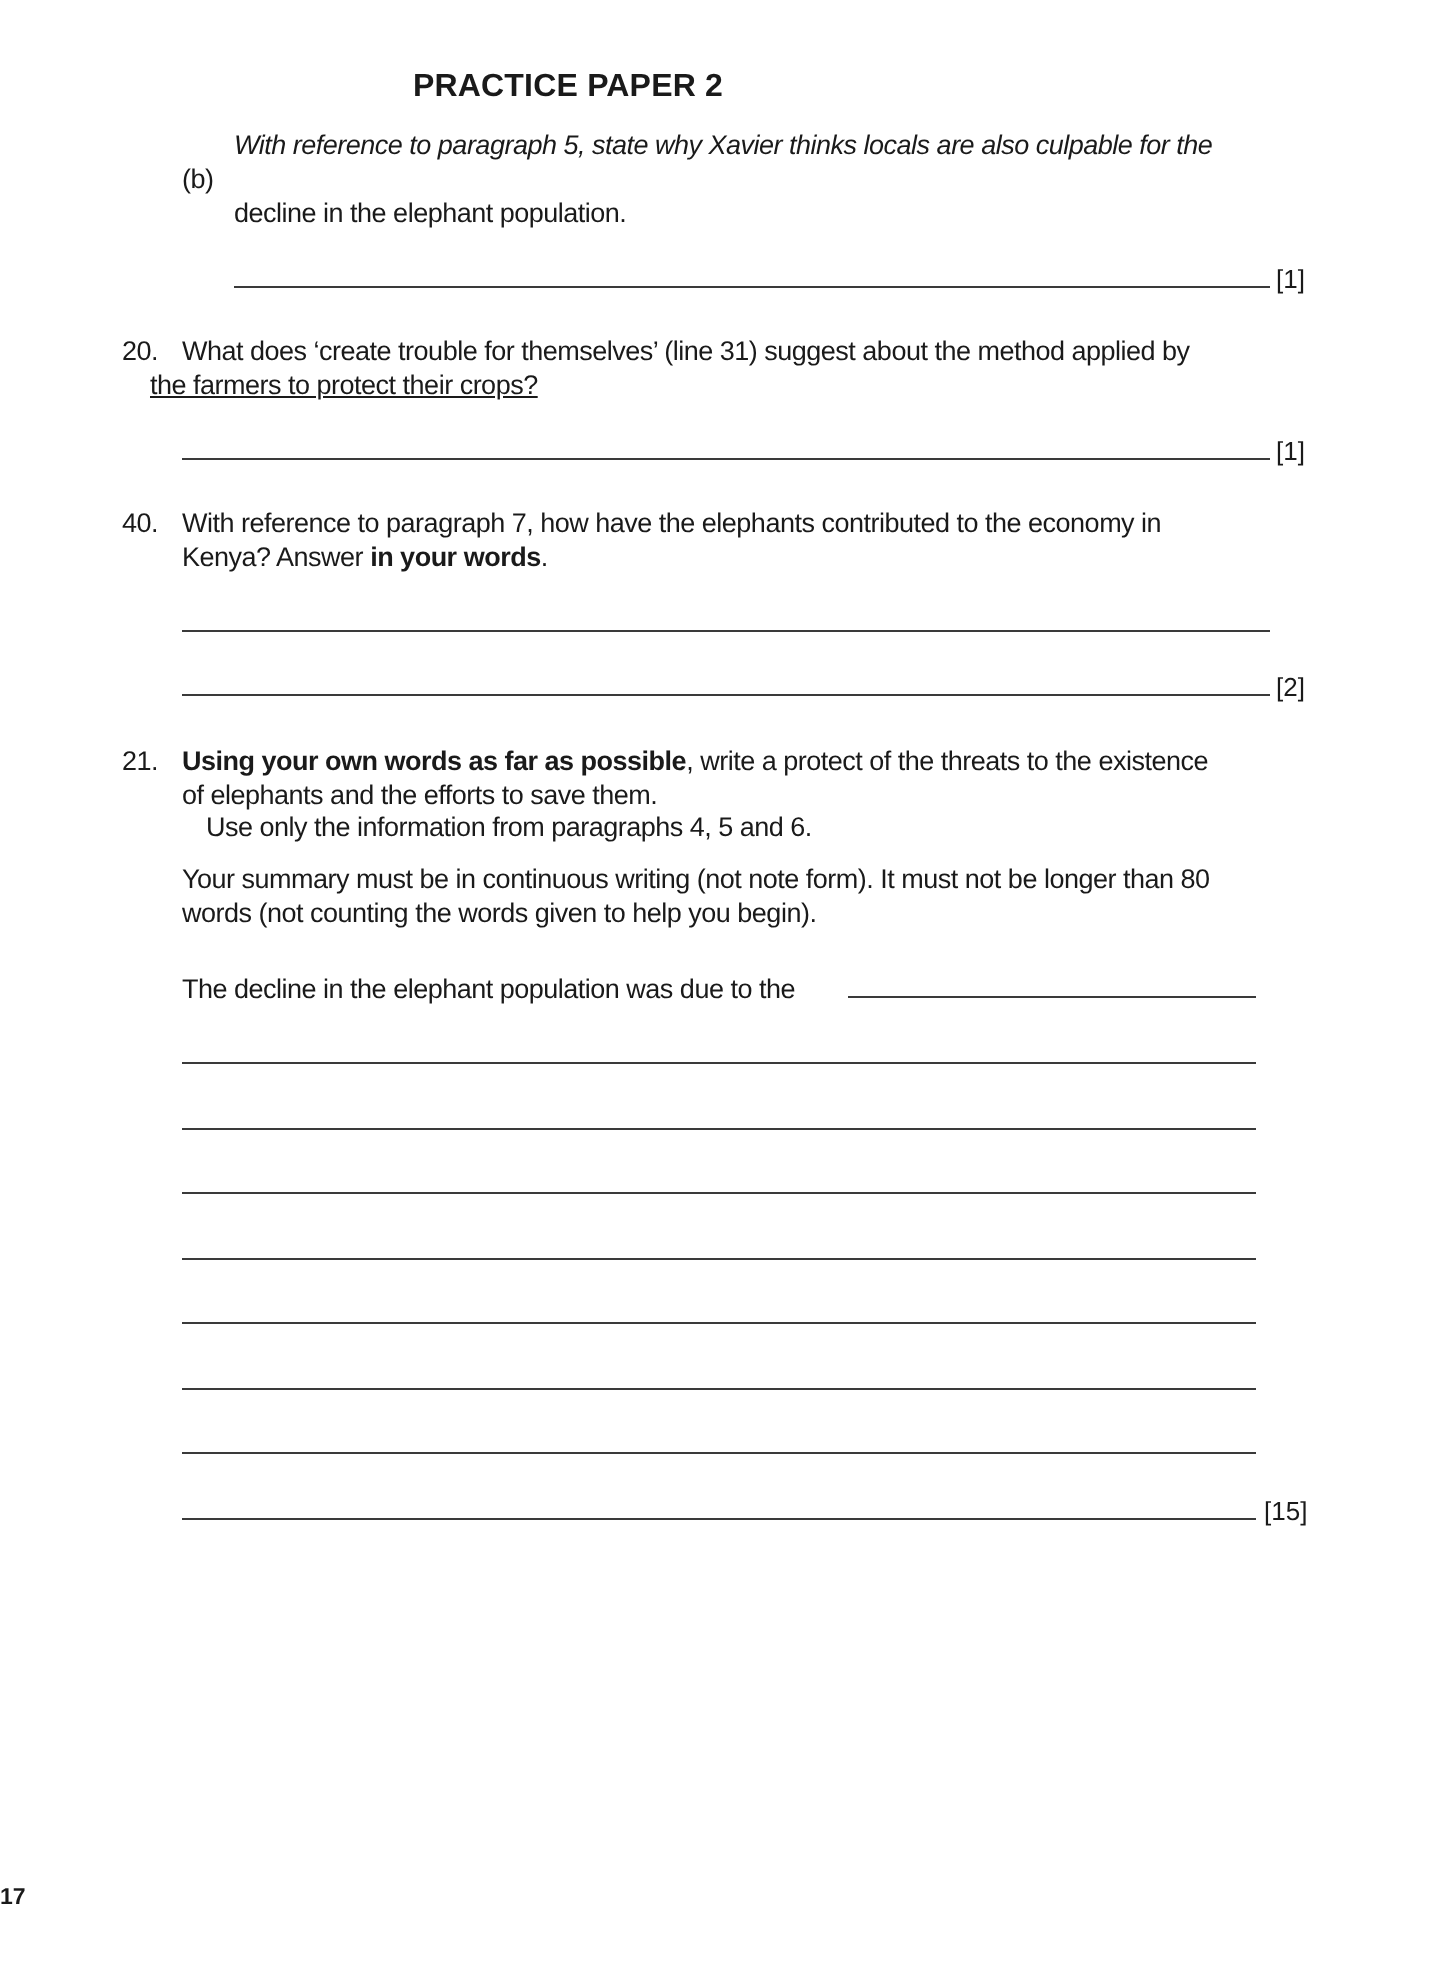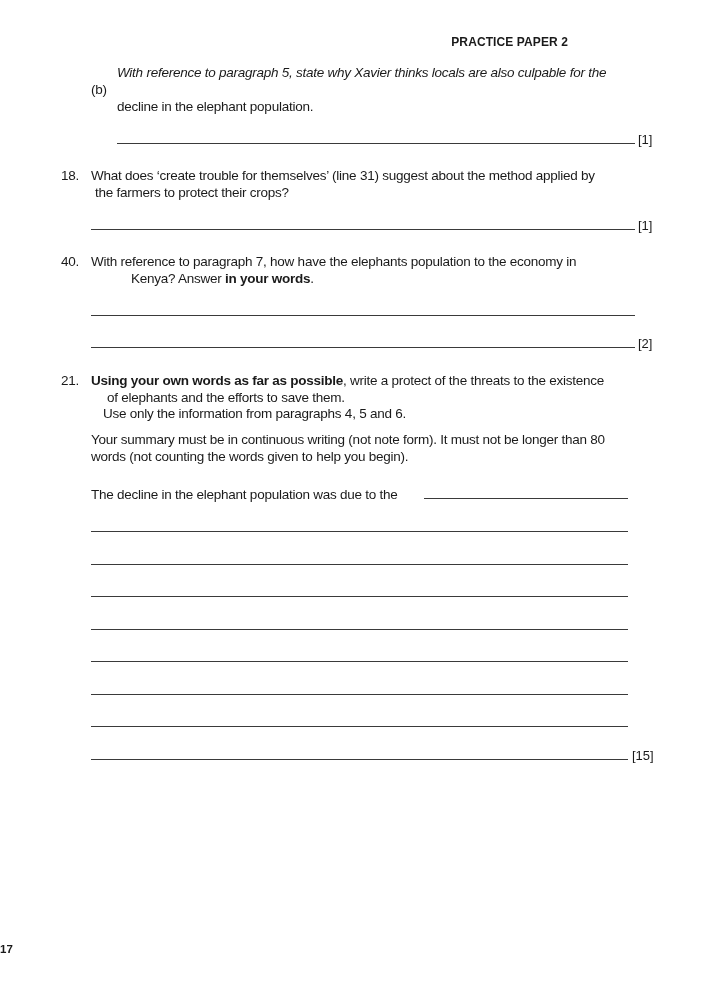--- a/index.html
+++ b/index.html
@@ -3,22 +3,22 @@
   <meta charset="utf-8">
   <style>
     html, body { margin: 0; padding: 0; background: #ffffff; }
     body {
       width: 718px; height: 983px; position: relative; overflow: hidden;
       font-family: "Liberation Sans", "DejaVu Sans", sans-serif;
       color: #1a1a1a;
     }
     .abs { position: absolute; }
     .header {
-      left: 0; width: 568px; top: 35px; text-align: right;
-      font-size: 12px; font-weight: bold; letter-spacing: 0.1px;
+      left: 0; width: 568px; top: 35px; text-align: center;
+      font-size: 16px; font-weight: bold; letter-spacing: 0.1px;
     }
     .text {
       font-size: 13.5px; line-height: 17px; letter-spacing: -0.25px;
     }
     .num { font-size: 13.5px; line-height: 17px; letter-spacing: -0.25px; }
     .rule { height: 0; border-top: 1px solid #3a3a3a; }
     .marks { font-size: 13px; line-height: 15px; }
     .footer {
       left: 0; width: 718px; top: 943px; text-align: left;
       font-size: 11.5px; font-weight: bold;
@@ -29,36 +29,36 @@
 <body>
 
 <div class="abs header">PRACTICE PAPER 2</div>
 
 <div class="abs num" style="left:91px; top:81px;">(b)</div>
 <div class="abs text" style="left:117px; top:64px;font-style:italic;">With reference to paragraph 5, state why Xavier thinks locals are also culpable for the</div>
 <div class="abs text" style="left:117px; top:98px;">decline in the elephant population.</div>
 <div class="abs rule" style="left:117px; top:143px; width:518px;"></div>
 <div class="abs marks" style="left:638px; top:132px;">[1]</div>
 
-<div class="abs num" style="left:61px; top:167px;">18.</div>
+<div class="abs num" style="left:61px; top:167px;">20.</div>
 <div class="abs text" style="left:91px; top:167px;">What does ‘create trouble for themselves’ (line 31) suggest about the method applied by</div>
-<div class="abs text" style="left:95px; top:184px;">the farmers to protect their crops?</div>
+<div class="abs text" style="left:75px; top:184px;text-decoration:underline;">the farmers to protect their crops?</div>
 <div class="abs rule" style="left:91px; top:229px; width:544px;"></div>
 <div class="abs marks" style="left:638px; top:218px;">[1]</div>
 
 <div class="abs num" style="left:61px; top:253px;">40.</div>
-<div class="abs text" style="left:91px; top:253px;">With reference to paragraph 7, how have the elephants population to the economy in</div>
-<div class="abs text" style="left:91px; top:270px;margin-left:40px;"><span>Kenya? Answer </span><b>in your words</b><span>.</span></div>
+<div class="abs text" style="left:91px; top:253px;">With reference to paragraph 7, how have the elephants contributed to the economy in</div>
+<div class="abs text" style="left:91px; top:270px;"><span>Kenya? Answer </span><b>in your words</b><span>.</span></div>
 <div class="abs rule" style="left:91px; top:315px; width:544px;"></div>
 <div class="abs rule" style="left:91px; top:347px; width:544px;"></div>
 <div class="abs marks" style="left:638px; top:336px;">[2]</div>
 
 <div class="abs num" style="left:61px; top:372px;">21.</div>
 <div class="abs text" style="left:91px; top:372px;"><b>Using your own words as far as possible</b><span>, write a protect of the threats to the existence</span></div>
-<div class="abs text" style="left:91px; top:389px;margin-left:16px;">of elephants and the efforts to save them.</div>
+<div class="abs text" style="left:91px; top:389px;">of elephants and the efforts to save them.</div>
 <div class="abs text" style="left:91px; top:405px;margin-left:12px;">Use only the information from paragraphs 4, 5 and 6.</div>
 <div class="abs text" style="left:91px; top:431px;">Your summary must be in continuous writing (not note form). It must not be longer than 80</div>
 <div class="abs text" style="left:91px; top:448px;">words (not counting the words given to help you begin).</div>
 
 <div class="abs text" style="left:91px; top:486px;">The decline in the elephant population was due to the</div>
 <div class="abs rule" style="left:424px; top:498px; width:204px;"></div>
 <div class="abs rule" style="left:91px; top:531px; width:537px;"></div>
 <div class="abs rule" style="left:91px; top:564px; width:537px;"></div>
 <div class="abs rule" style="left:91px; top:596px; width:537px;"></div>
 <div class="abs rule" style="left:91px; top:629px; width:537px;"></div>

